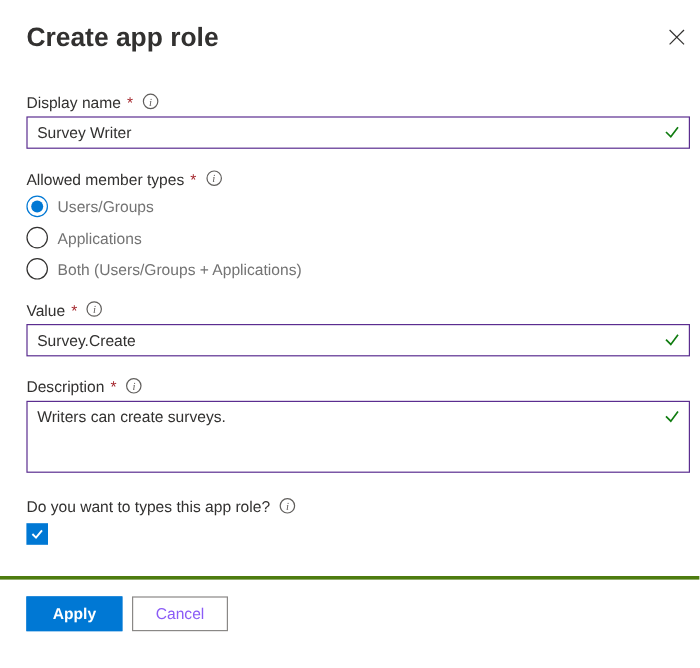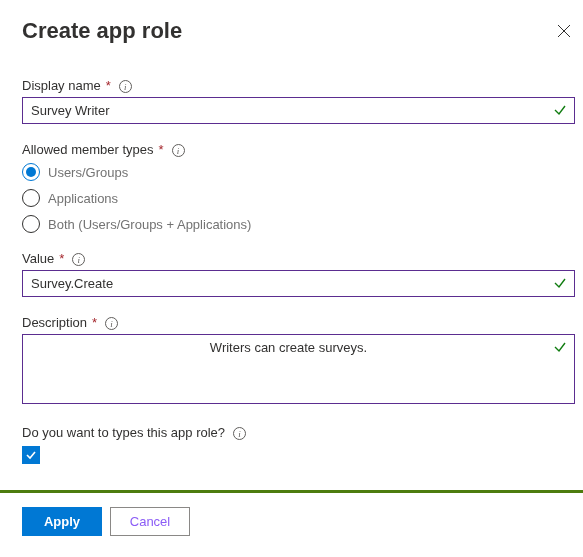--- a/index.html
+++ b/index.html
@@ -28,21 +28,21 @@
   }
   .close {
     cursor: pointer;
     padding: 4px;
     margin-top: 2px;
   }
   .close svg { display: block; }
   .field { margin-bottom: 18px; }
   .label-row {
     display: flex;
-    align-items: flex-end;
+    align-items: flex-start;
     gap: 4px;
     margin-bottom: 4px;
     font-size: 13px;
     color: #323130;
   }
   .req { color: #a4262c; margin-left: 1px; }
   .info-icon {
     width: 13px;
     height: 13px;
     border: 1px solid #605e5c;
@@ -66,22 +66,21 @@
     border: 1px solid #605e5c;
     font-size: 13px;
     font-family: inherit;
     color: #323130;
     outline: none;
     background: #fff;
   }
   .text-input.valid { border-color: #5b2d90; }
   textarea.text-input {
     resize: none;
-    height: 70px;
-    text-align: center;
+    height: 60px;
   }
   .check-mark {
     position: absolute;
     right: 8px;
     top: 6px;
     color: #107c10;
   }
   .radio-group { margin-top: 6px; }
   .radio-row {
     display: flex;

